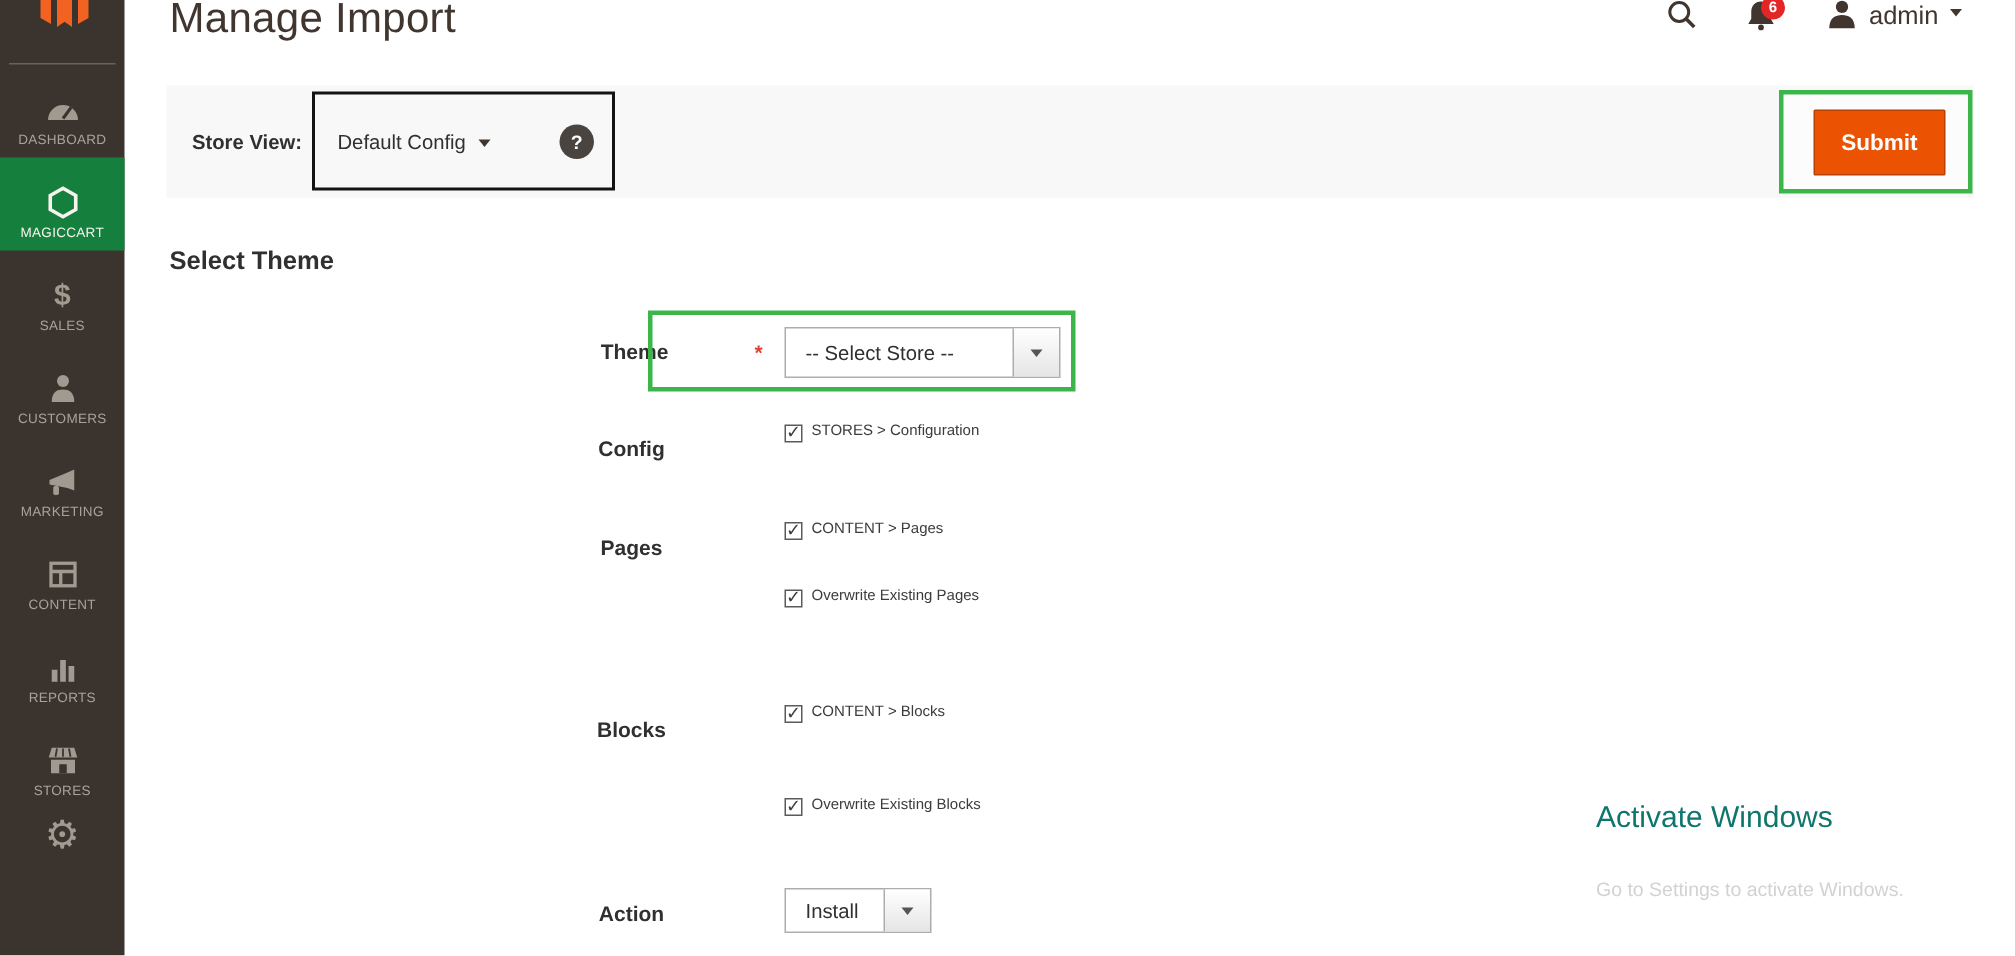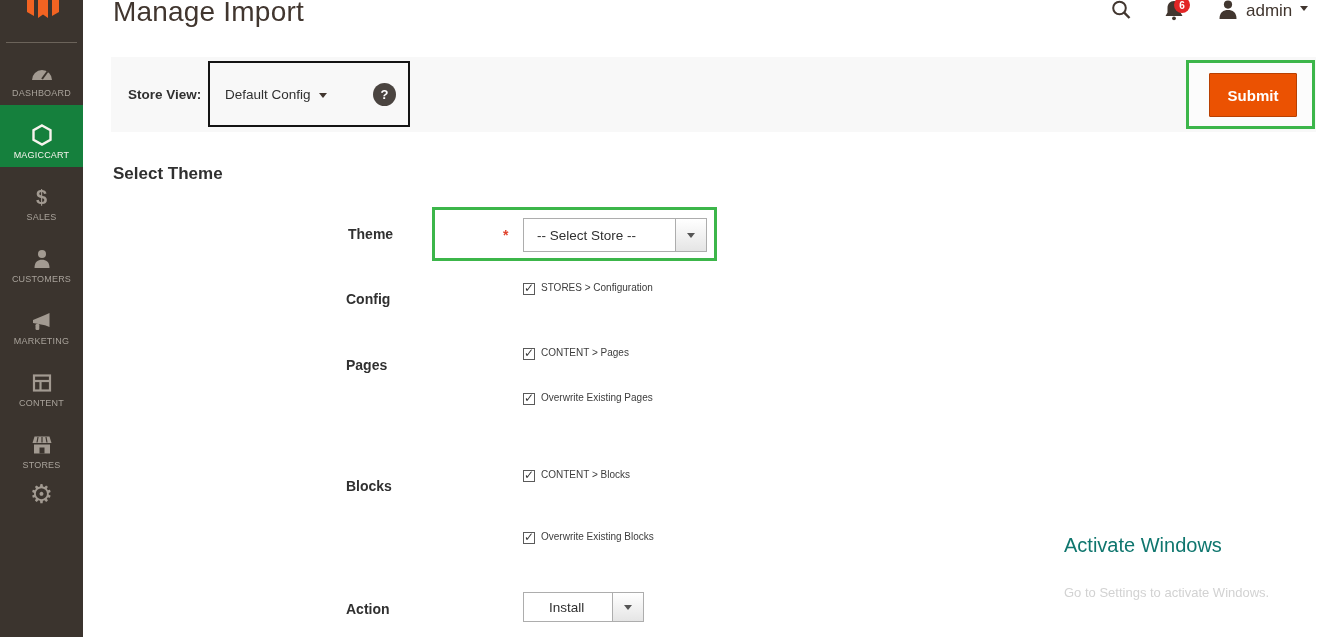--- a/index.html
+++ b/index.html
@@ -82,26 +82,26 @@
     position:absolute; left:1126px; top:73px; width:88px; height:44px;
     background:#eb5202; border:1px solid #b84002; color:#fff; font-size:15px; font-weight:bold;
     font-family:inherit; cursor:pointer; z-index:3; border-radius:1px;
   }
   
   .section-title { position:absolute; left:30px; top:164px; font-size:17px; font-weight:bold; color:#303030; }
   .ann-green-theme {
     position:absolute; left:349px; top:207px; width:285px; height:54px;
     border:3px solid #3cb64a; z-index:2; pointer-events:none;
   }
-  .fld-label { position:absolute; width:150px; text-align:left; font-size:14px; font-weight:bold; color:#303030; }
+  .fld-label { position:absolute; width:150px; text-align:center; font-size:14px; font-weight:bold; color:#303030; }
   .lbl-theme { left:265px; top:226px; }
   .req { position:absolute; left:420px; top:227px; color:#e0432d; font-size:14px; font-weight:bold; }
   .select { position:absolute; display:flex; border:1px solid #adadad; background:#fff; cursor:pointer; }
   .sel-theme { left:440px; top:218px; width:184px; height:34px; }
-  .sel-action { left:440px; top:592px; width:121px; height:30px;padding-left:12px; }
+  .sel-action { left:440px; top:592px; width:98px; height:30px; }
   .sel-text { flex:1; display:flex; align-items:center; padding-left:13px; font-size:13.5px; color:#303030; white-space:nowrap; overflow:hidden; }
   .sel-arrow {
     width:31px; border-left:1px solid #adadad;
     background:linear-gradient(#ffffff,#e5e5e5);
     display:flex; align-items:center; justify-content:center;
   }
   .sel-arrow .caret { border-top-color:#555; }
   .lbl-config { left:263px; top:291px; }
   .lbl-pages  { left:263px; top:357px; }
   .lbl-blocks { left:263px; top:478px; }
@@ -175,20 +175,30 @@
     </li>
     <li class="nav-item">
       <span class="nav-icon">
         <svg width="20" height="20" viewBox="0 0 20 20">
             <rect x="2" y="2.5" width="16" height="15" fill="none" stroke="#a29a91" stroke-width="2.2"></rect>
             <line x1="2" y1="8" x2="18" y2="8" stroke="#a29a91" stroke-width="2.2"></line>
             <line x1="8.5" y1="8" x2="8.5" y2="17.5" stroke="#a29a91" stroke-width="2.2"></line>
           </svg>
       </span>
       <span class="nav-label">CONTENT</span>
+    </li>
+    <li class="nav-item">
+      <span class="nav-icon">
+        <svg width="20" height="19" viewBox="0 0 20 19">
+            <rect x="2.5" y="10.5" width="3.8" height="8" fill="#a29a91"></rect>
+            <rect x="8.1" y="4" width="3.8" height="14.5" fill="#a29a91"></rect>
+            <rect x="13.7" y="8" width="3.8" height="10.5" fill="#a29a91"></rect>
+          </svg>
+      </span>
+      <span class="nav-label">REPORTS</span>
     </li>
     <li class="nav-item">
       <span class="nav-icon">
         <svg width="22" height="20" viewBox="0 0 22 20">
             <path d="M3.5 1.5 L18.5 1.5 L20.5 8 L1.5 8 Z" fill="#a29a91"></path>
             <line x1="7" y1="2" x2="6" y2="7.5" stroke="#3b342e" stroke-width="1.2"></line>
             <line x1="11" y1="2" x2="11" y2="7.5" stroke="#3b342e" stroke-width="1.2"></line>
             <line x1="15" y1="2" x2="16" y2="7.5" stroke="#3b342e" stroke-width="1.2"></line>
             <path d="M3 9.5 L19 9.5 L19 18.5 L3 18.5 Z" fill="#a29a91"></path>
             <rect x="8.5" y="12.5" width="5" height="6" fill="#3b342e"></rect>

